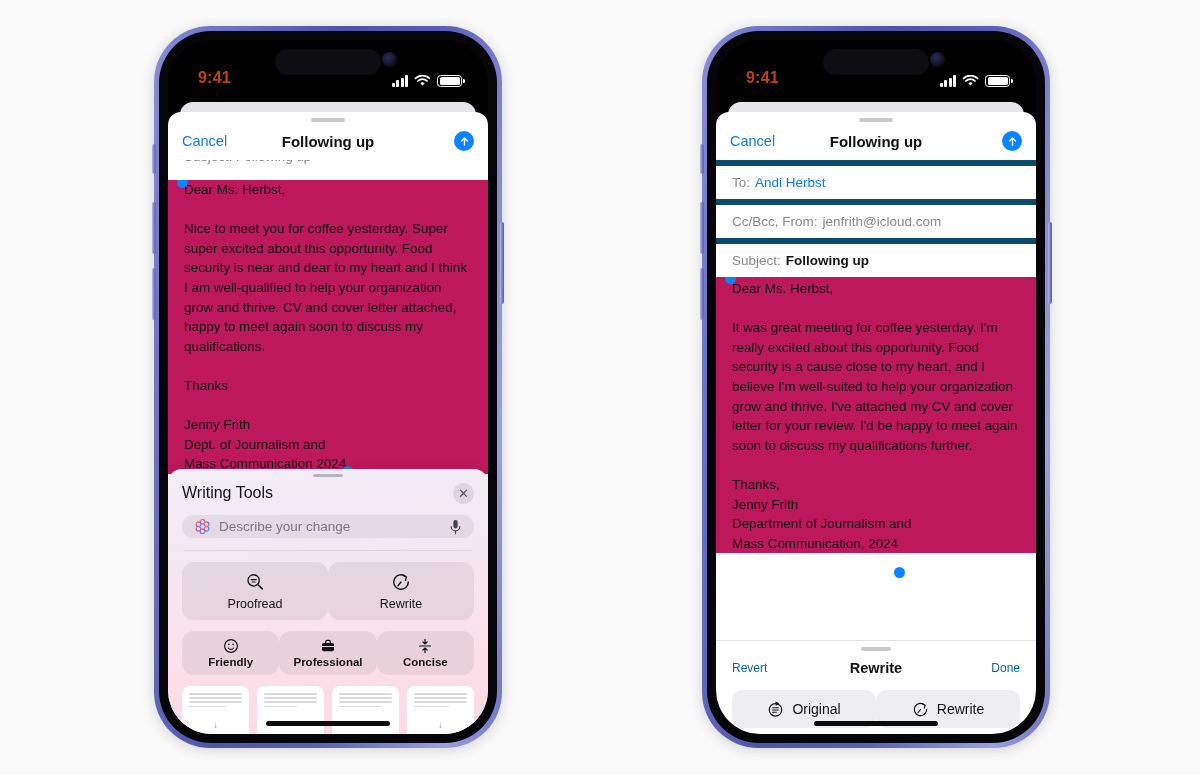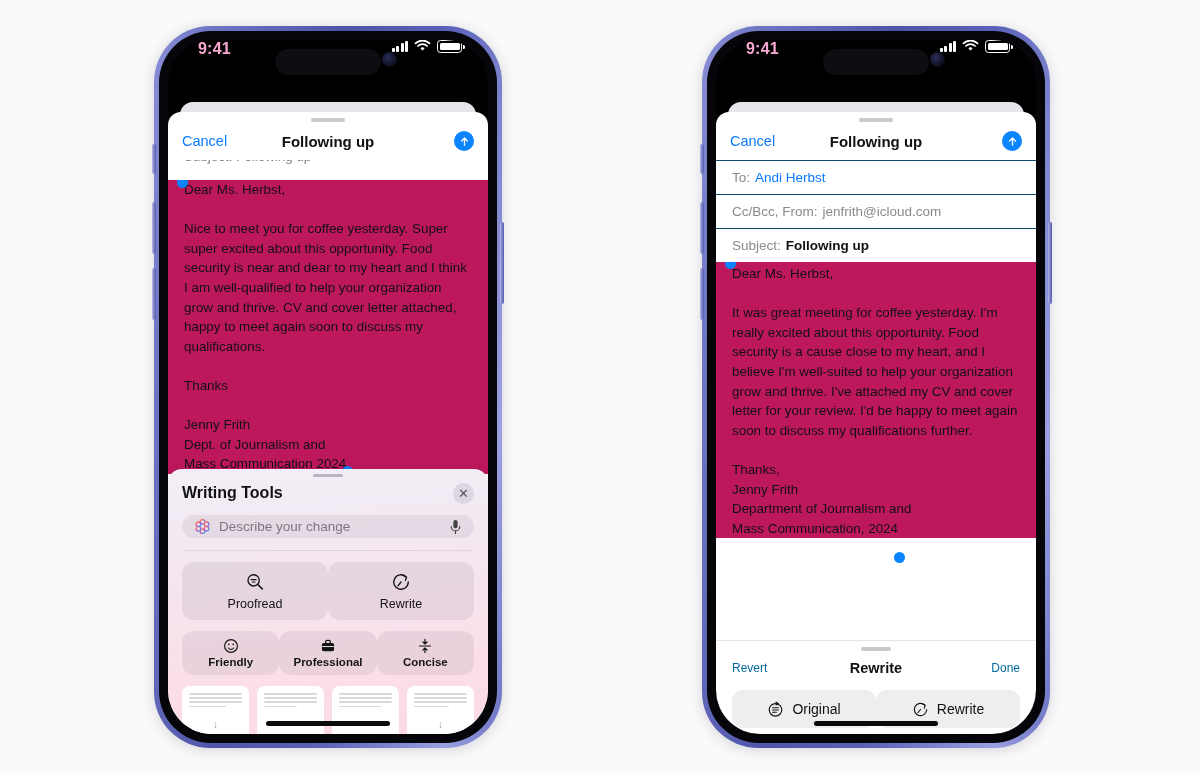--- a/index.html
+++ b/index.html
@@ -47,23 +47,23 @@
     border-radius: 2px;
   }
   .btn-action { left: -2px; top: 118px;  height: 30px; }
   .btn-volup  { left: -2px; top: 176px;  height: 52px; }
   .btn-voldn  { left: -2px; top: 242px;  height: 52px; }
   .btn-power  { right: -2px; top: 196px; height: 82px; }
 
   
   .statusbar {
     position: relative; height: 47px;
-    display: flex; align-items: flex-start;
+    display: flex; align-items: flex-end;
     padding: 0 26px 0 30px;
-    color: #f9a8d4;
+    color: #c2410c;
   }
   .sb-time { font-size: 16px; font-weight: bold; letter-spacing: .2px; }
   .sb-right { margin-left: auto; display: flex; align-items: center; gap: 6px; }
   .island {
     position: absolute; left: 50%; top: 9px; transform: translateX(-50%);
     width: 106px; height: 26px; border-radius: 14px; background: #0d0d12;
   }
   .lens {
     position: absolute; left: 50%; top: 12px; margin-left: 54px;
     width: 15px; height: 15px; border-radius: 50%;
@@ -100,21 +100,21 @@
   .nav-title { position:absolute; left:0; right:0; text-align:center;
     font-size:15px; font-weight:bold; color:#111; pointer-events:none; }
   .send-btn {
     margin-left:auto; width:20px;height:20px;border-radius:50%;
     background:#0a84ff; display:flex;align-items:center;justify-content:center;
     position:relative; z-index:2;
   }
 
   
   .field {
-    border-top:1px solid #0c4a6e; padding:9px 16px; font-size:13.5px; color:#111;
+    border-top:6px solid #0c4a6e; padding:9px 16px; font-size:13.5px; color:#111;
     display:flex; gap:5px; align-items:baseline;
   }
   .field .lbl { color:#8a8a8e; }
   .field .val-link { color:#0a7bff; }
   .field .val-dim { color:#8a8a8e; }
   .field .val-bold { font-weight:bold; color:#111; }
 
   
   .bodywrap { position:relative; flex:1; overflow:hidden; }
   .bodytext {
@@ -131,21 +131,21 @@
   
   .wt {
     position:absolute; left:0; right:0; bottom:0; height:265px;
     background:linear-gradient(176deg,#f3eef6 0%,#f2e9f3 22%,#f6e4ee 48%,#fbdfe8 74%,#fcd9e4 100%);
     border-radius:14px 14px 0 0;
     box-shadow:0 -1px 8px rgba(0,0,0,.07);
     display:flex; flex-direction:column; padding:0 14px;
   }
   .wt-grab{width:30px;height:4px;border-radius:2px;background:#b9b4c2;margin:5px auto 0;}
   .wt-head{display:flex;align-items:center;margin-top:6px;}
-  .wt-title{font-size:16px;font-weight:bold;color:#111;text-align:center;}
+  .wt-title{font-size:16px;font-weight:normal;color:#111;text-align:center;}
   .wt-close{
     margin-left:auto;width:21px;height:21px;border-radius:50%;
     background:rgba(120,110,125,.17);display:flex;align-items:center;justify-content:center;
     color:#5c5560;font-size:13px;line-height:1;
   }
   .wt-search{
     margin-top:11px;height:34px;border-radius:17px;background:rgba(145,132,148,.15);
     display:flex;align-items:center;gap:8px;padding:0 12px;
   }
   .wt-ph{font-size:13.5px;color:#7d7682;flex:1;}

